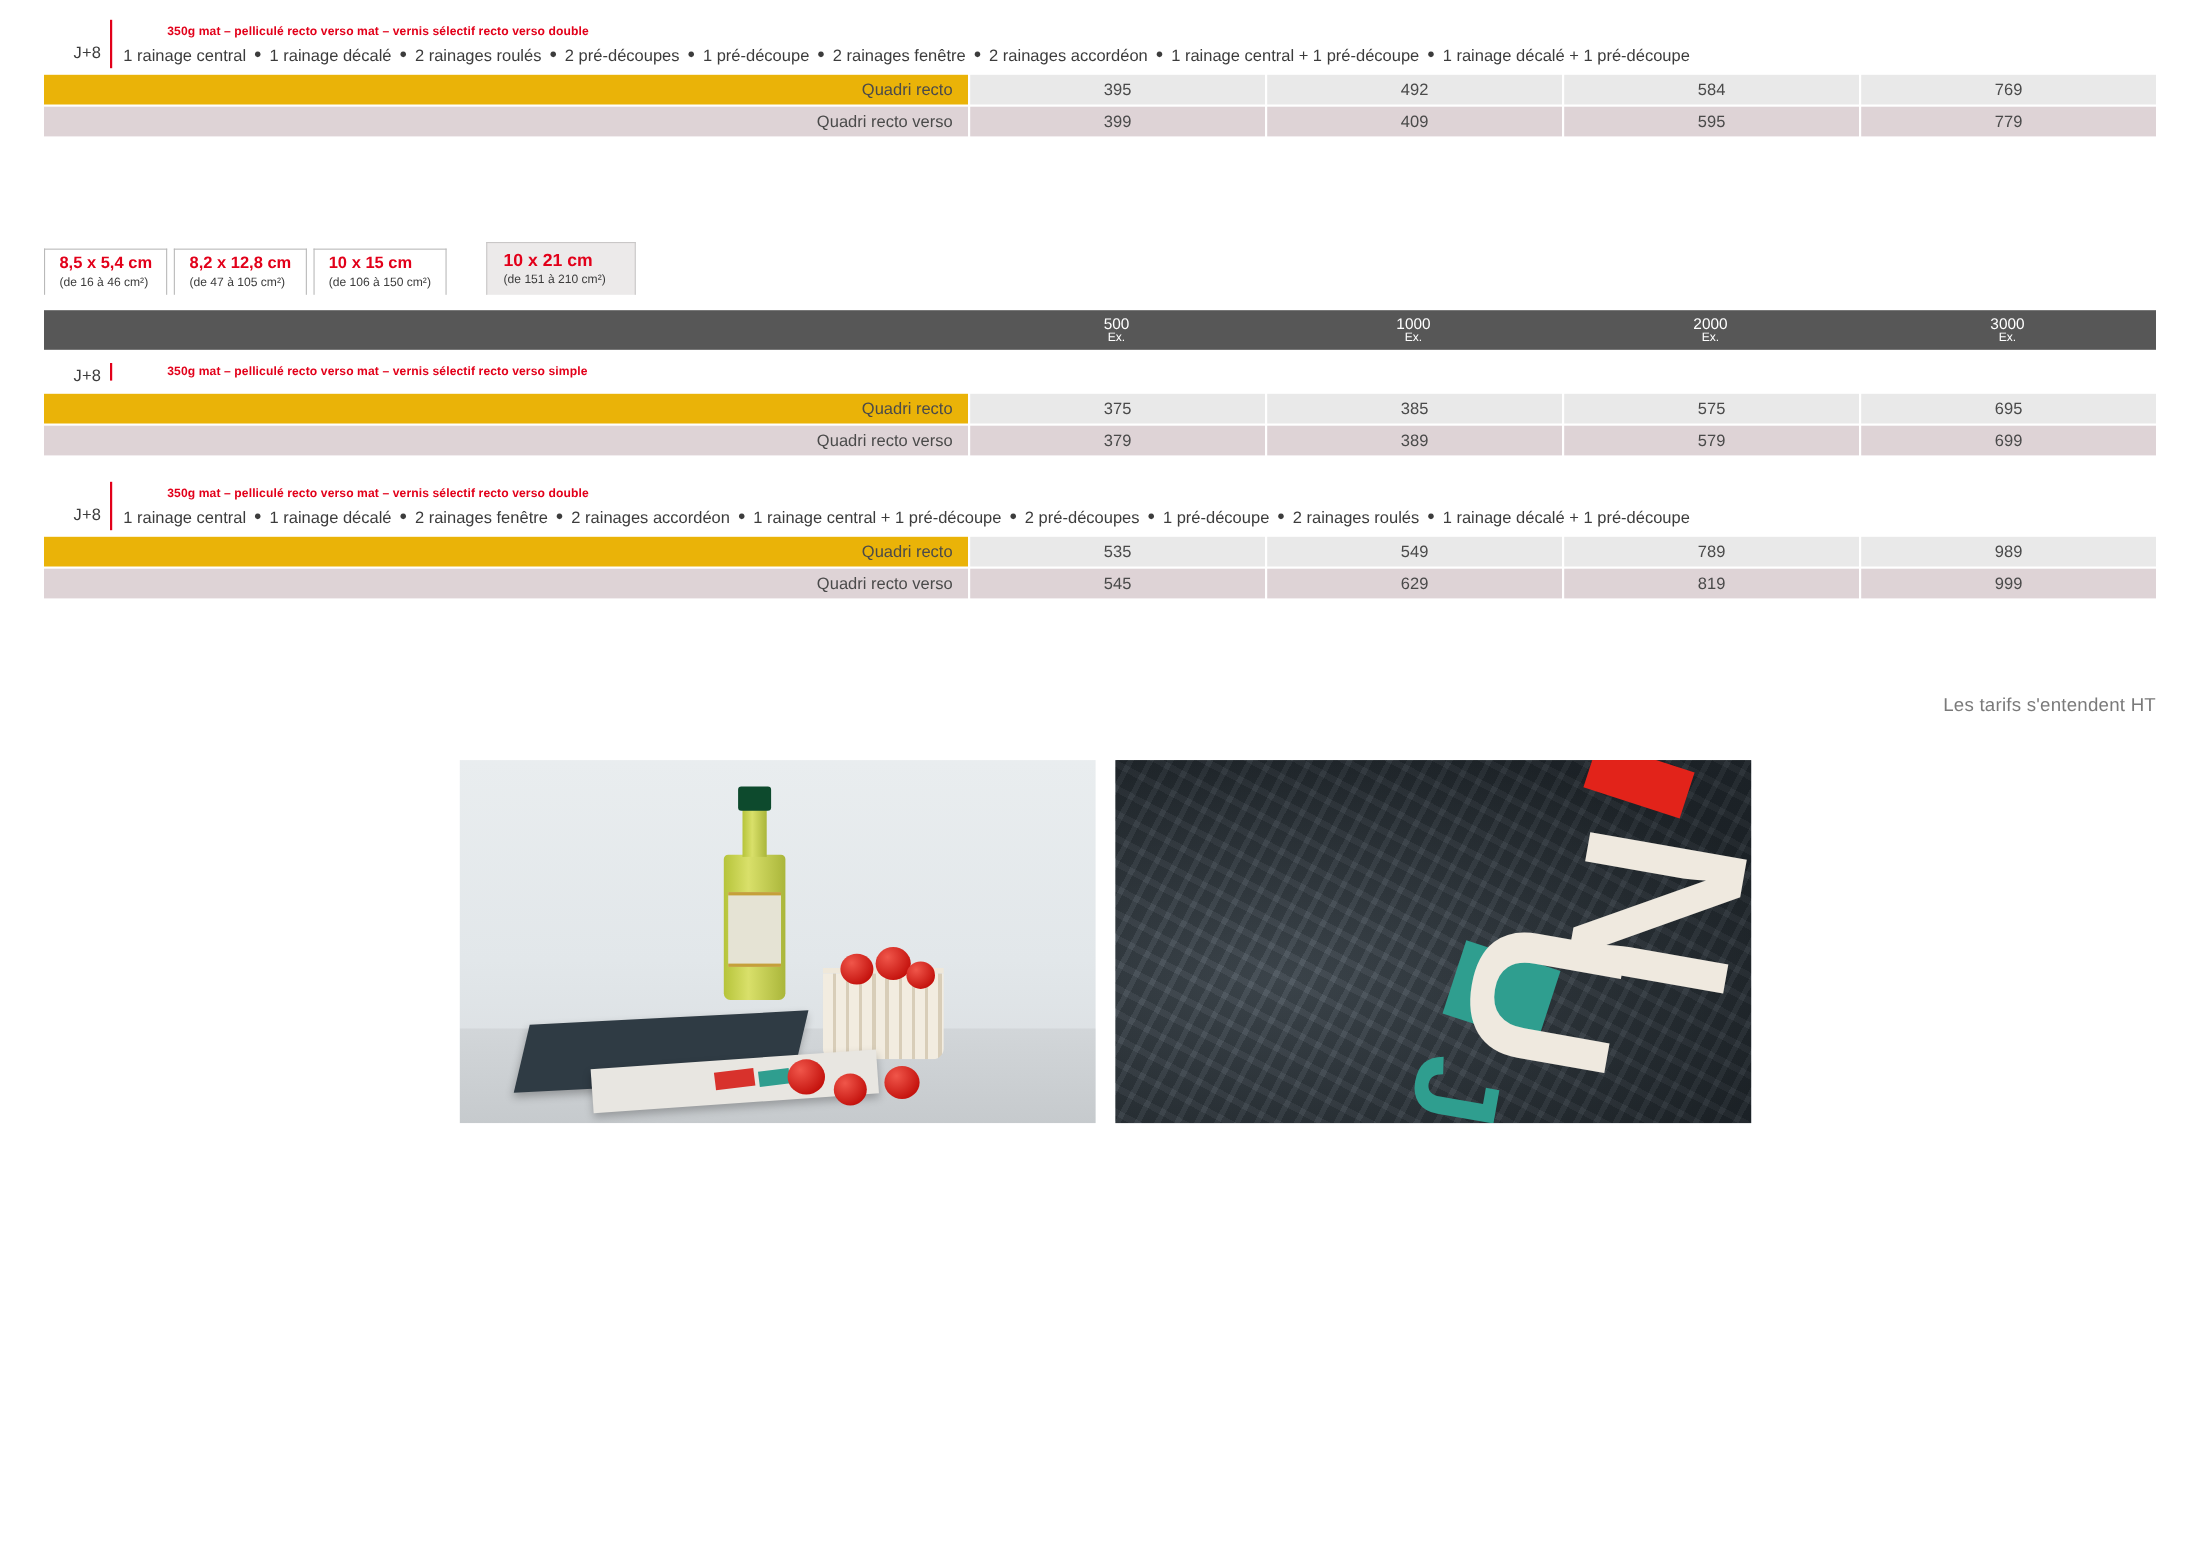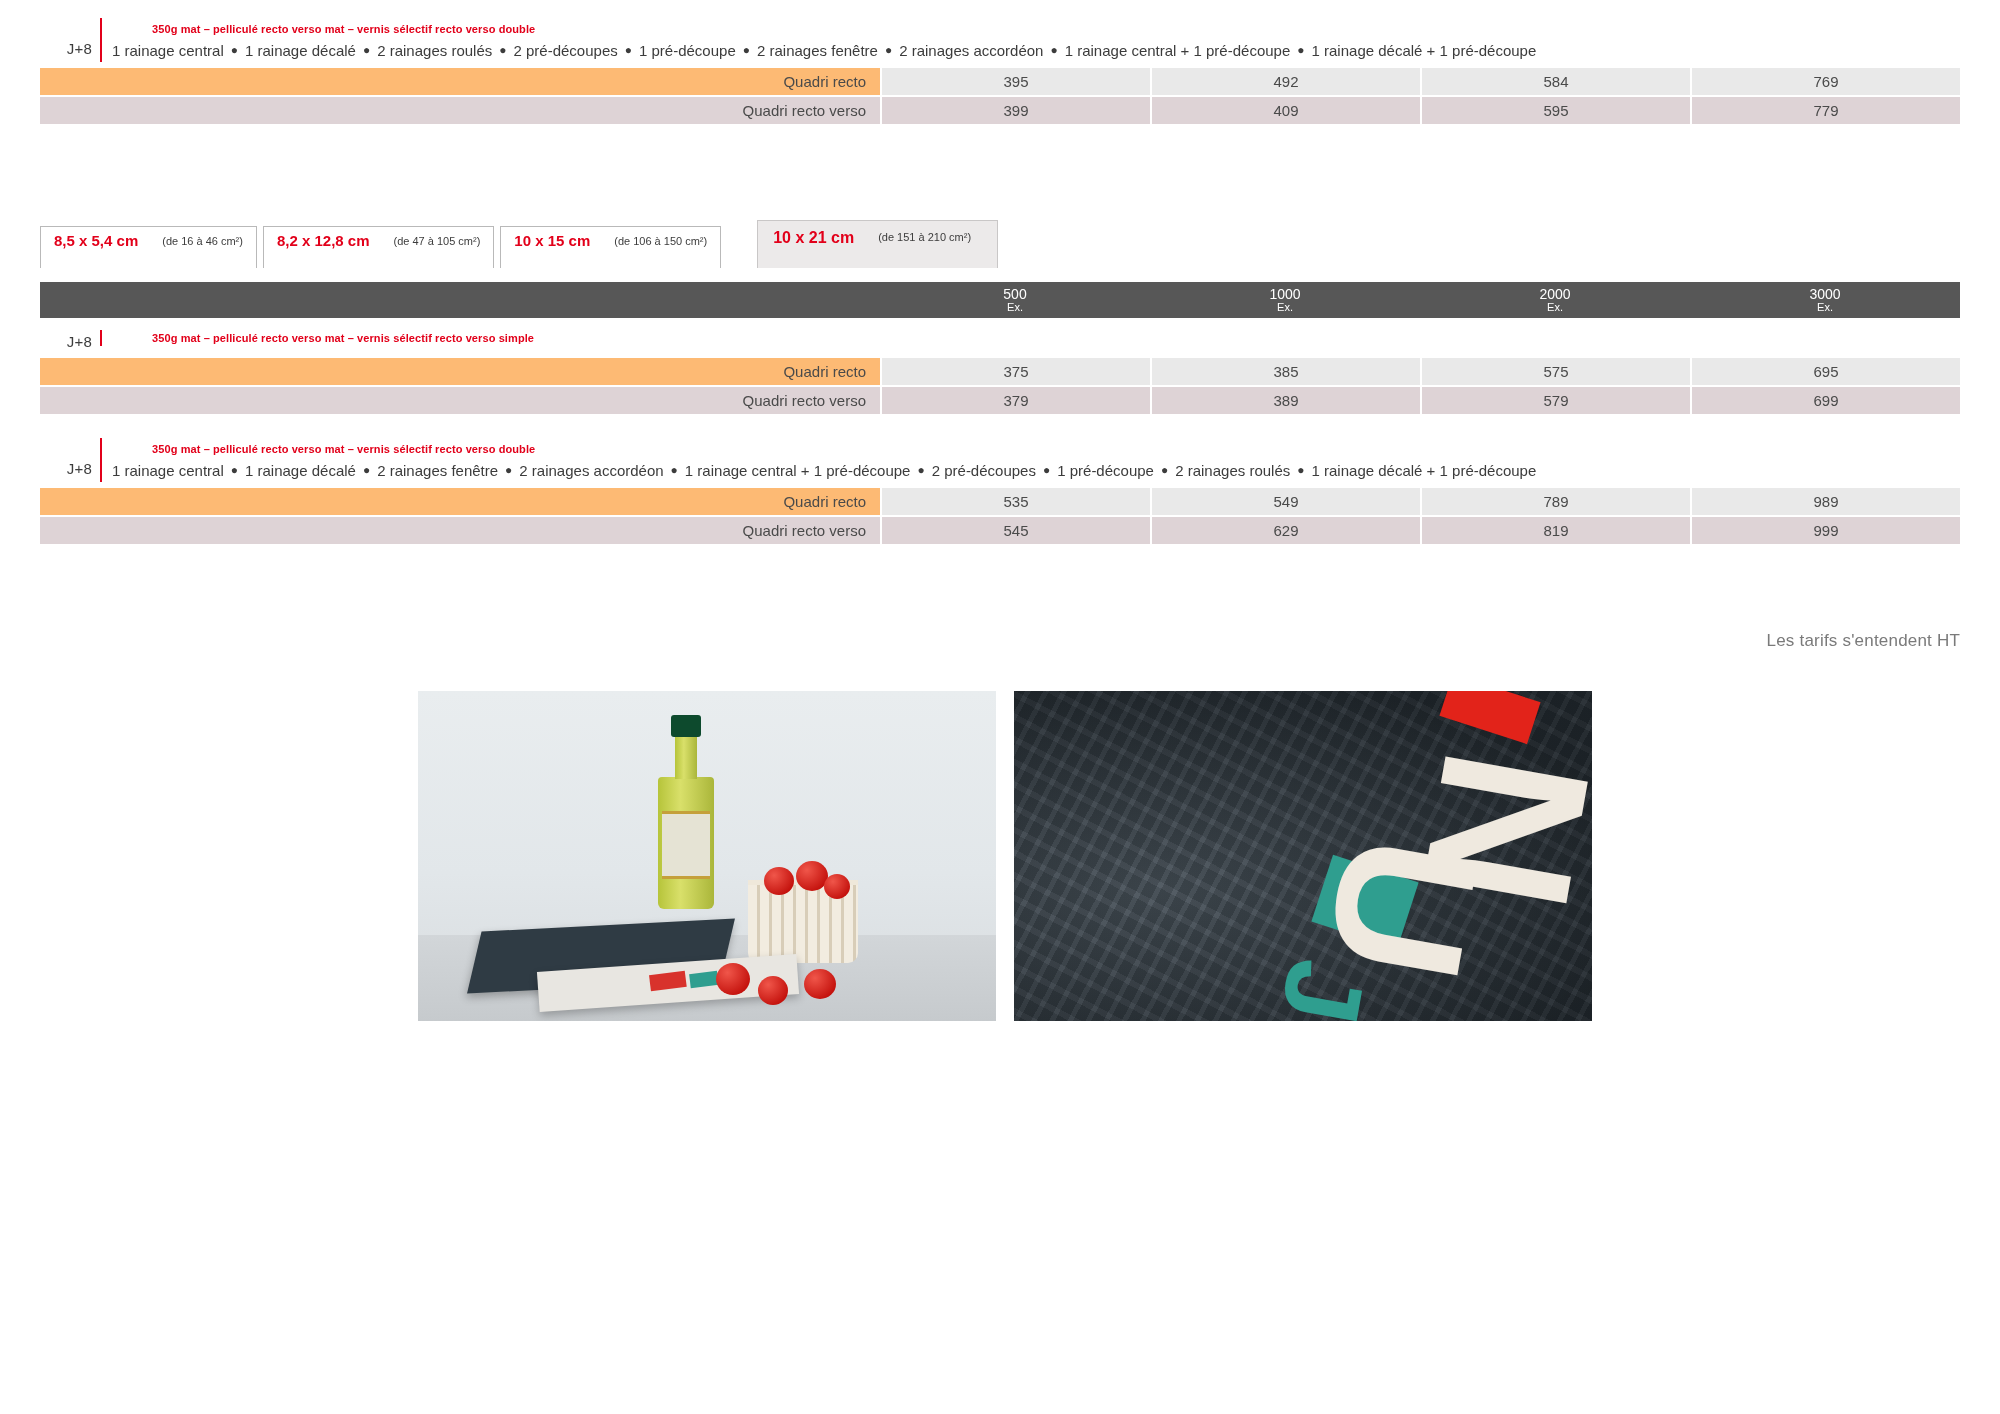--- a/index.html
+++ b/index.html
@@ -83,21 +83,21 @@
     margin-bottom: 2px;
   }
   .row.alt .cell { background: #ded3d6; }
   .row .label {
     width: 840px;
     min-width: 840px;
     text-align: right;
     padding-right: 14px;
     font-size: 15px;
     color: #4a4a4a;
-    background: #fdba74;
+    background: #eab308;
     line-height: 27px;
     box-sizing: border-box;
   }
   .row.alt .label { background: #ded3d6; }
   .cell {
     flex: 1;
     background: #e9e9e9;
     margin-left: 2px;
     text-align: center;
     line-height: 27px;
@@ -116,23 +116,22 @@
   }
   .tab {
     border: 1px solid #b9b9b9;
     border-bottom: none;
     background: #ffffff;
     padding: 6px 13px 5px 13px;
     margin-right: 6px;
     box-sizing: border-box;
     height: 42px;
     display: flex;
-    flex-direction: row;
+    flex-direction: column;
     justify-content: center;
-    gap: 24px;
   }
   .tab .t1 {
     color: #e2001a;
     font-size: 15px;
     font-weight: bold;
     line-height: 1.1;
   }
   .tab .t2 {
     color: #3c3c3c;
     font-size: 11px;

